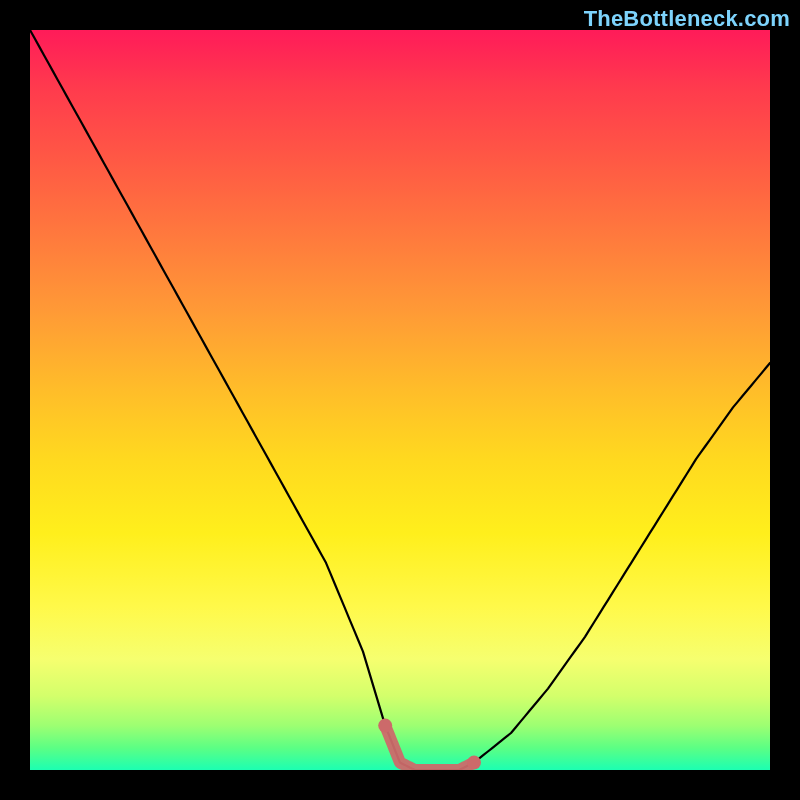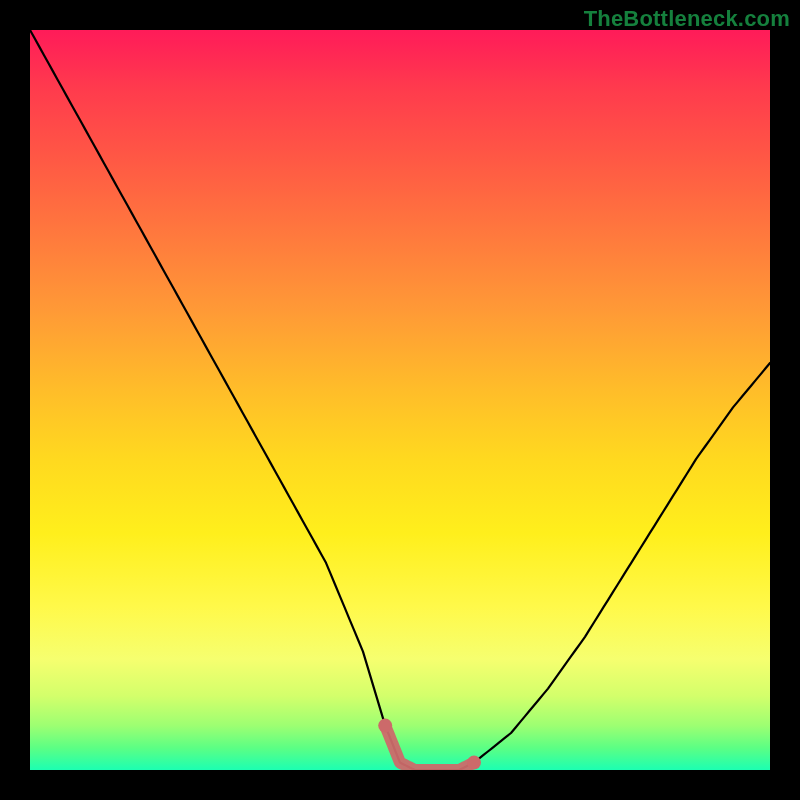--- a/index.html
+++ b/index.html
@@ -41,21 +41,21 @@
       #f6ff6f 85%,
       #d3ff6b 90%,
       #9dff72 94%,
       #5cff84 97%,
       #1cffb2 100%);
   }
   .watermark {
     position: absolute;
     top: 6px;
     right: 10px;
-    color: #15803d;
+    color: #7dd3fc;
     font-size: 22px;
     font-weight: 600;
     letter-spacing: 0.2px;
     z-index: 50;
     user-select: none;
   }
   svg.curve {
     position: absolute;
     inset: 0;
     width: 100%;

